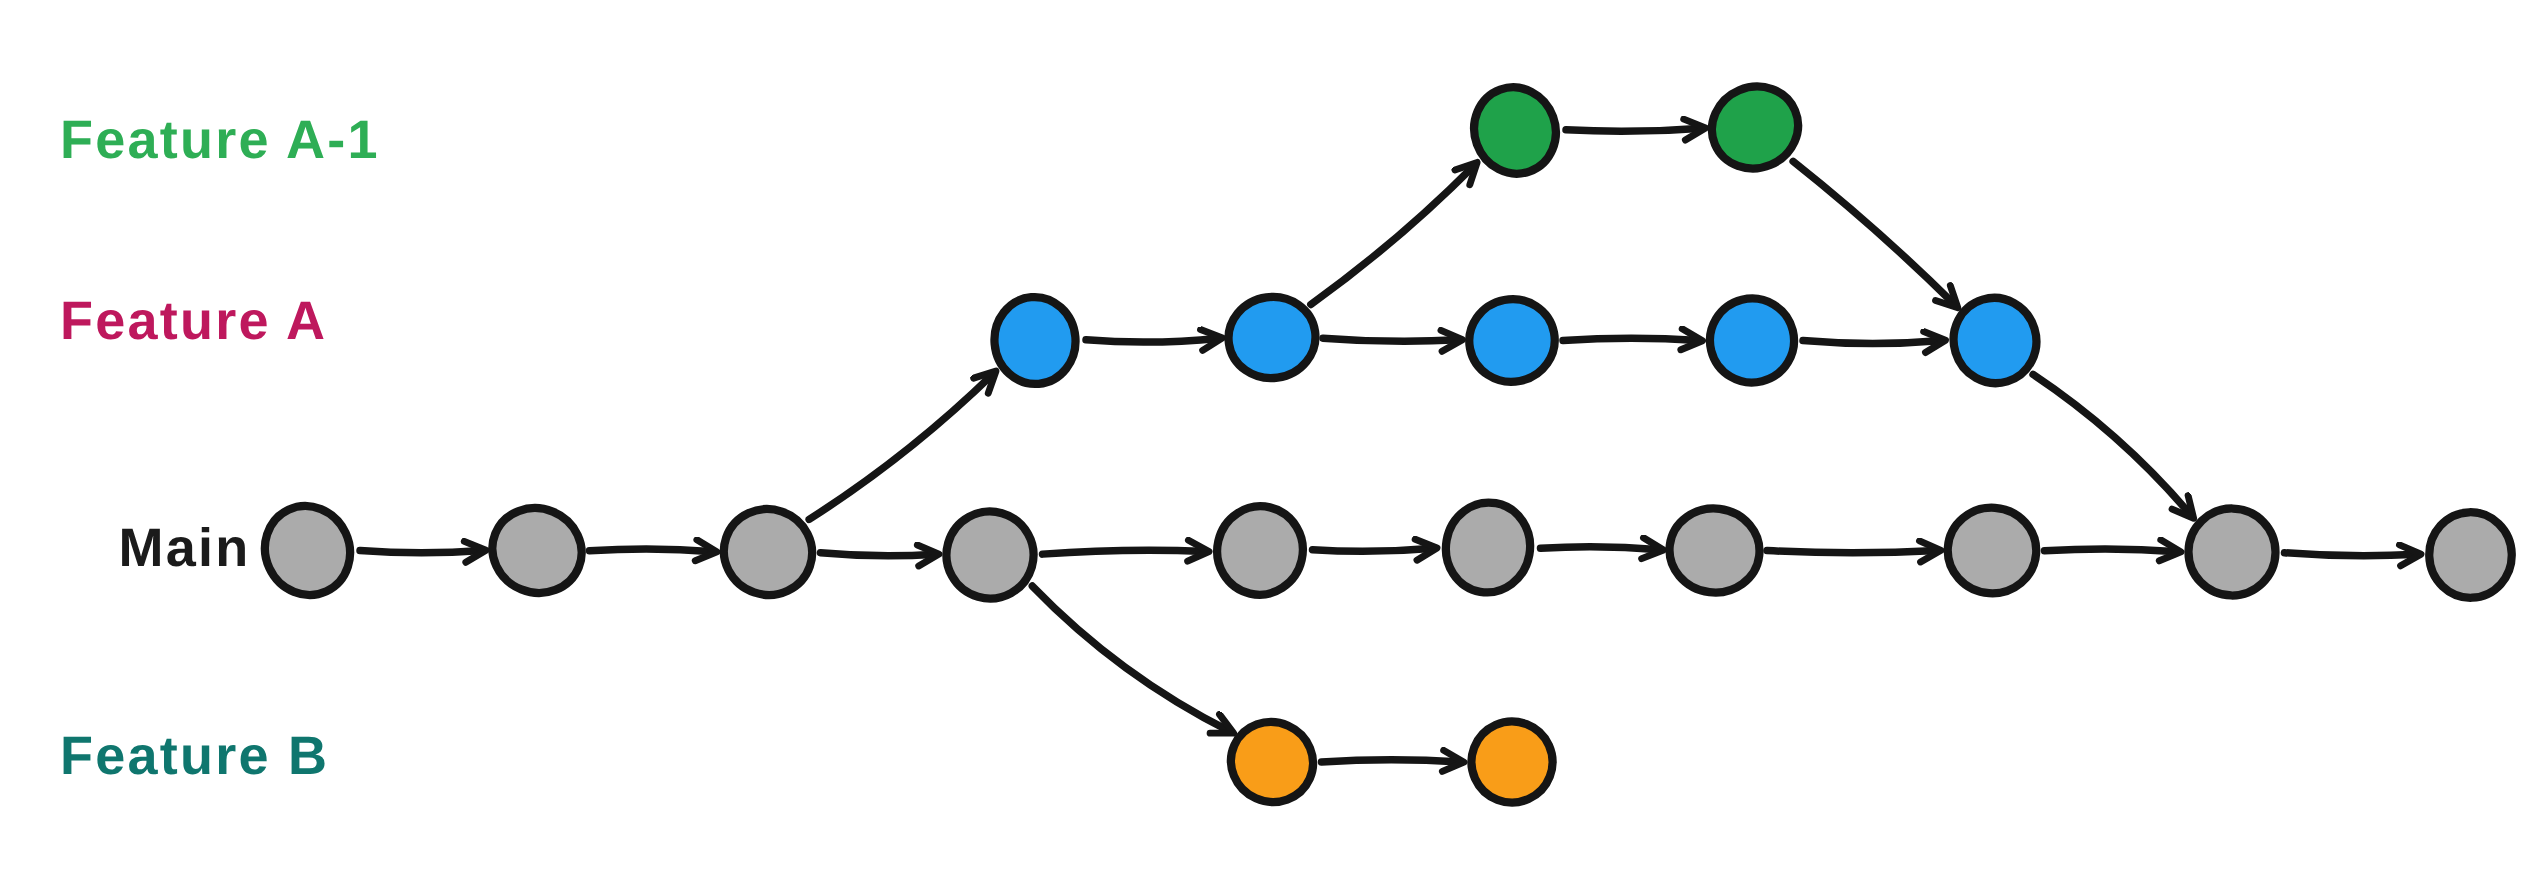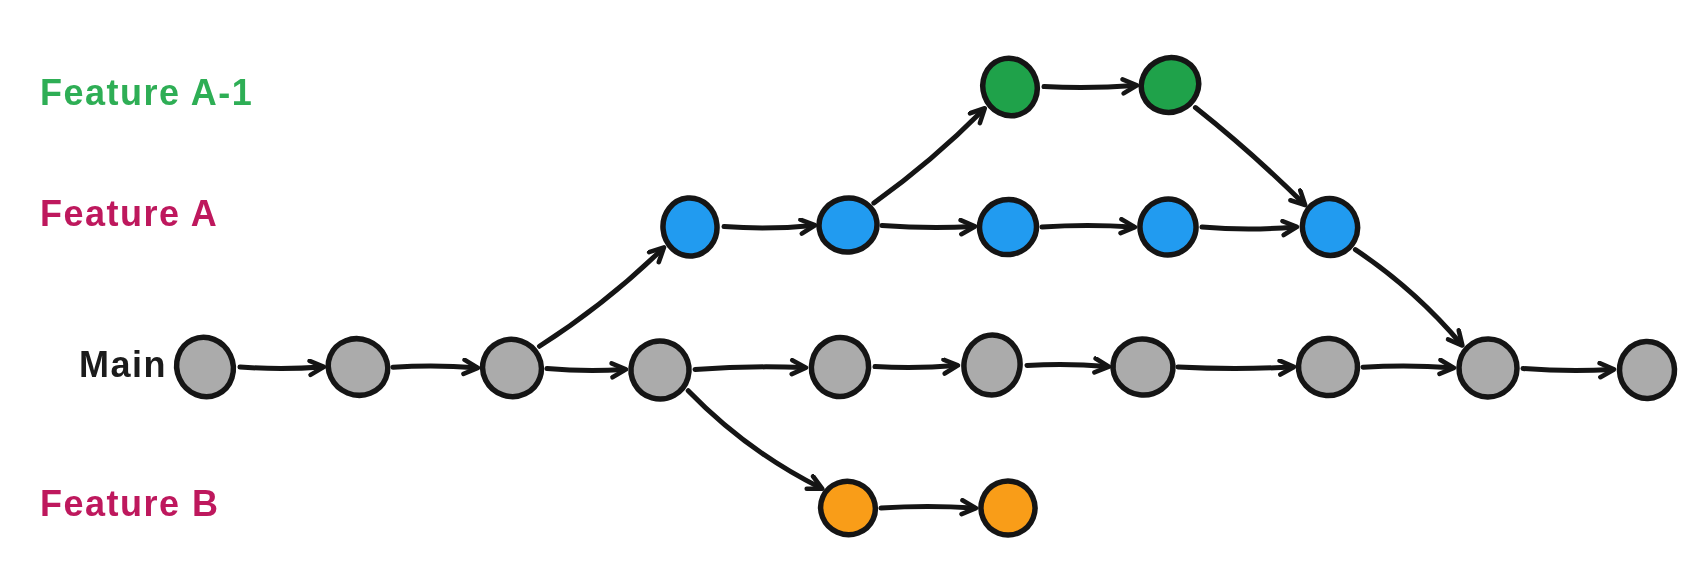--- a/index.html
+++ b/index.html
@@ -80,15 +80,15 @@
       <ellipse cx="1330" cy="227" rx="27.5" ry="28.5" transform="rotate(-17 1330 227)" fill="#219bf0" stroke="#151515" stroke-width="5.5"></ellipse>
       <ellipse cx="1010" cy="87" rx="27" ry="29" transform="rotate(-20 1010 87)" fill="#1fa24a" stroke="#151515" stroke-width="5.5"></ellipse>
       <ellipse cx="1170" cy="85" rx="29" ry="27" transform="rotate(-23 1170 85)" fill="#1fa24a" stroke="#151515" stroke-width="5.5"></ellipse>
       <ellipse cx="848" cy="508" rx="27.5" ry="26.5" transform="rotate(24 848 508)" fill="#f99d18" stroke="#151515" stroke-width="5.5"></ellipse>
       <ellipse cx="1008" cy="508" rx="27" ry="27" transform="rotate(21 1008 508)" fill="#f99d18" stroke="#151515" stroke-width="5.5"></ellipse>
     </svg>
   <div>
     <div class="branch-label" style="left: 40px; top: 95px; color: rgb(46, 174, 85);">Feature A-1</div>
     <div class="branch-label" style="left: 40px; top: 216px; color: #be185d;">Feature A</div>
     <div class="branch-label" style="left: 44px; top: 367px; color: rgb(27, 27, 27); margin-left: 35px;">Main</div>
-    <div class="branch-label" style="left: 40px; top: 506px; color: #be185d;">Feature B</div>
+    <div class="branch-label" style="left: 40px; top: 506px; color: #0f766e;">Feature B</div>
   </div>
 </div>
 
 </body></html>

